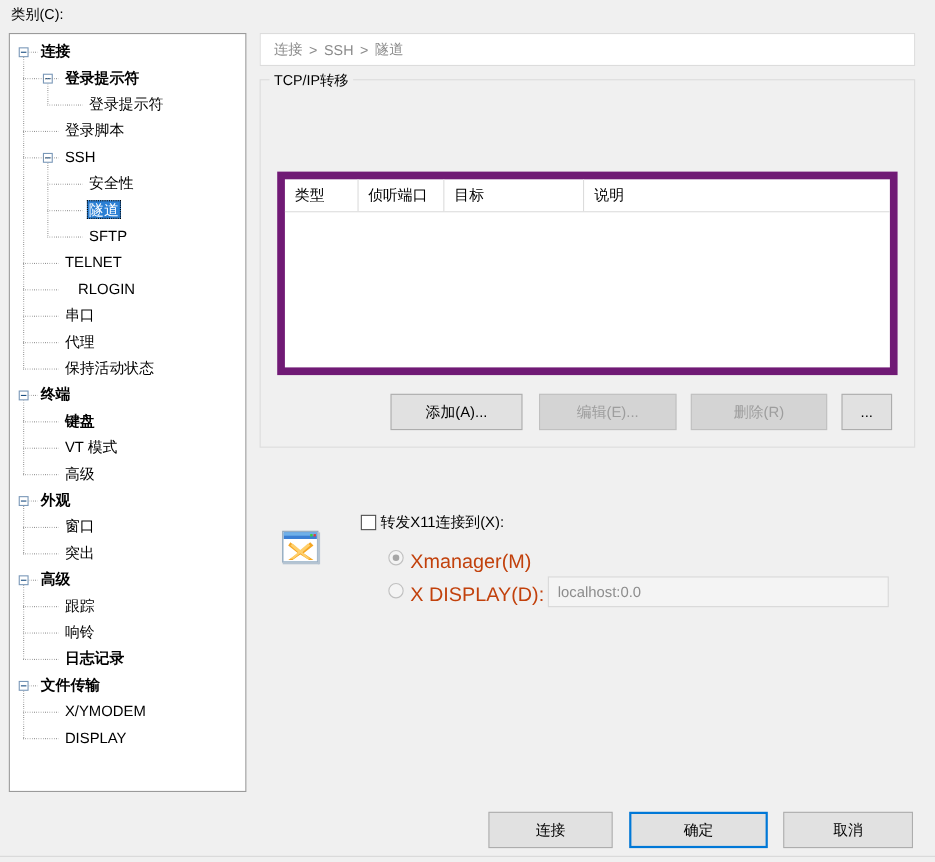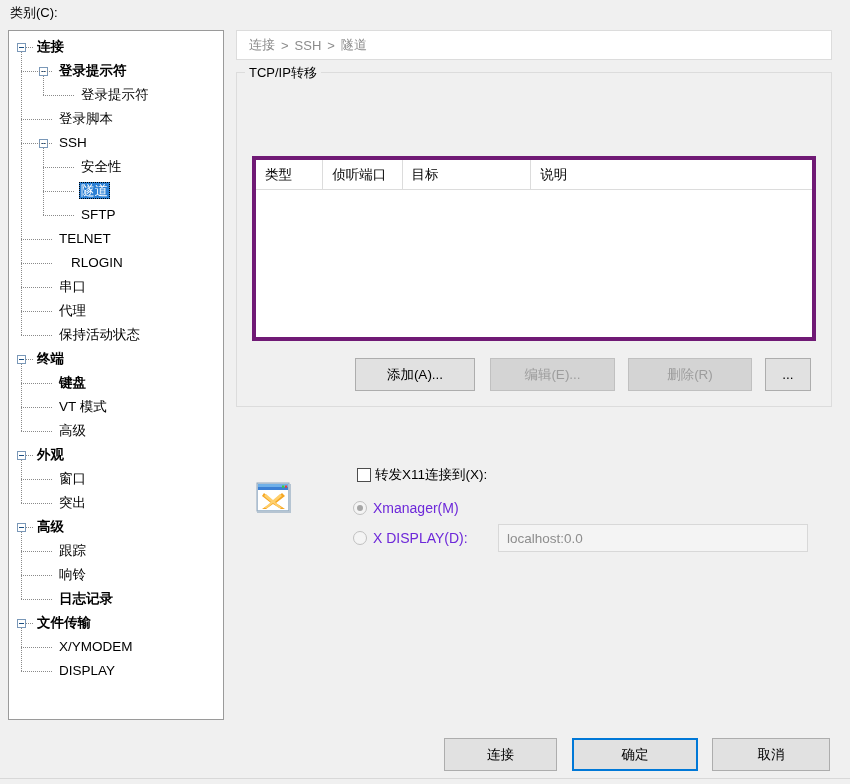--- a/index.html
+++ b/index.html
@@ -83,21 +83,21 @@
 
   .desc {
     position: absolute; left: 252px; top: 103px;
     font-size: 13.5px; color: #000;
   }
 
   
   .listview {
     position: absolute; left: 252px; top: 156px;
     width: 564px; height: 185px;
-    background: #fff; border: 4px solid #701a75; box-sizing: border-box;
+    background: #fff; border: 7px solid #701a75; box-sizing: border-box;
   }
   .lv-head {
     display: flex; height: 29px; border-bottom: 1px solid #dcdcdc;
   }
   .lv-th {
     font-size: 13.5px; color: #000;
     display: flex; align-items: center;
     padding-left: 9px;
     border-right: 1px solid #dcdcdc;
     box-sizing: border-box;
@@ -127,30 +127,30 @@
   #btn-ok      { left: 572px; top: 738px; width: 126px; height: 33px; }
   #btn-cancel  { left: 712px; top: 738px; width: 118px; height: 33px; }
 
   
   .x11-icon {
     position: absolute; left: 254px; top: 478px;
     width: 40px; height: 40px;
   }
   .chk-row {
     position: absolute; left: 328px; top: 466px;
-    display: flex; align-items: center; font-size: 13.5px; margin-left: 29px;
+    display: flex; align-items: center; font-size: 13.5px;
   }
   .checkbox {
     width: 14px; height: 14px; border: 1px solid #4d4d4d;
     background: #fff; box-sizing: border-box; margin-right: 4px;
     display: inline-block;
   }
   .radio-row {
-    position: absolute; display: flex; align-items: center;
-    font-size: 14px; color: #6d28d9;
+    position: absolute; display: flex; 
+    font-size: 18px; color: #c2410c;
   }
   #radio-xmanager { left: 353px; top: 500px; }
   #radio-xdisplay { left: 353px; top: 530px; }
   .radio {
     width: 14px; height: 14px; border: 1px solid #c0c0c0;
     background: #f4f4f4; border-radius: 50%;
     box-sizing: border-box; margin-right: 6px;
     display: inline-block; position: relative;
   }
   .radio.checked::after {

